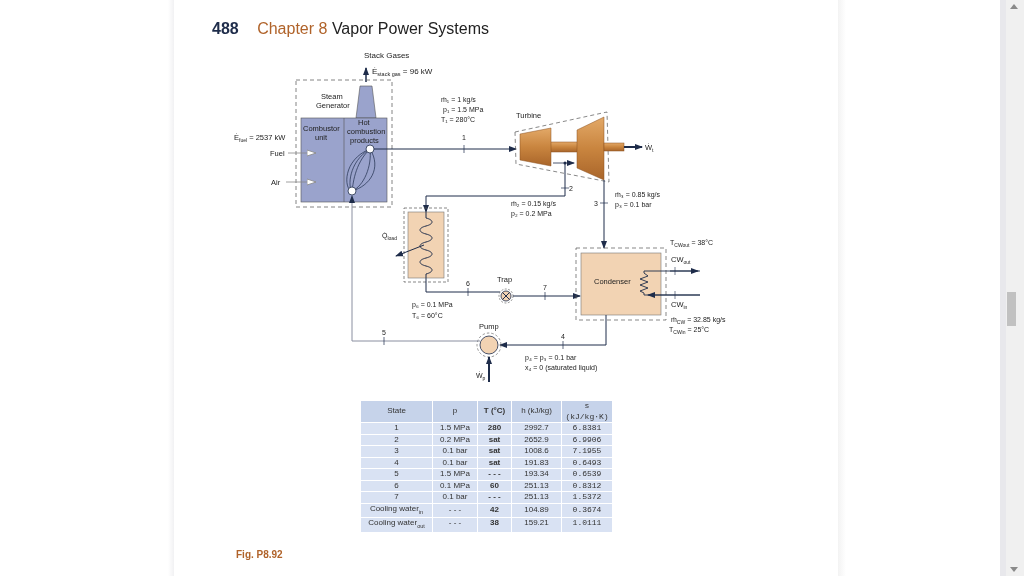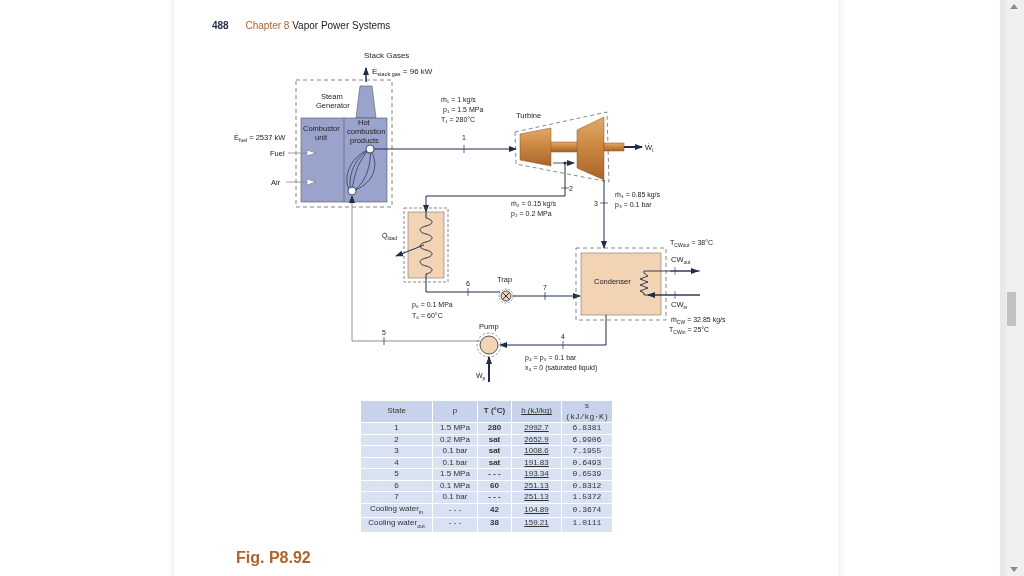--- a/index.html
+++ b/index.html
@@ -3,35 +3,35 @@
 <meta charset="utf-8">
 <style>
   html, body { margin:0; padding:0; }
   body { width:1024px; height:576px; overflow:hidden; background:#ffffff; position:relative;
          font-family:"Liberation Sans", sans-serif; }
   .page-shadow-left { position:absolute; left:168px; top:0; width:6px; height:576px;
          background:linear-gradient(to right, #ffffff, #f1f1f3); }
   .page-shadow-right { position:absolute; left:838px; top:0; width:8px; height:576px;
          background:linear-gradient(to right, #f3f3f3, #ffffff); }
   .page { position:absolute; left:174px; top:0; width:664px; height:576px; background:#fff; }
-  .header { position:absolute; left:212px; top:20px; font-size:10px; }
+  .header { position:absolute; left:212px; top:20px; font-size:16px; }
   .page-num { font-weight:bold; color:#1e2c4a; margin-right:14px; }
   .chapter { color:#b0632a; }
   .chapter-title { color:#222; }
-  .fig-label { position:absolute; left:236px; top:549px; font-size:16px; font-weight:bold; color:#b0632a; }
+  .fig-label { position:absolute; left:236px; top:549px; font-size:10px; font-weight:bold; color:#b0632a; }
   svg.diagram { position:absolute; left:0; top:0; }
   svg text { font-family:"Liberation Sans", sans-serif; fill:#222; }
   .tbl { position:absolute; left:360px; top:400px; border-collapse:separate; border-spacing:1px;
          background:#ffffff; font-size:8px; color:#333; }
   .tbl td, .tbl th { background:#d9e2f3; text-align:center; height:10.5px; padding:0 2px; font-weight:normal; line-height:10.5px; }
   .tbl th { background:#c6d3ea; height:16px;margin-top:21px; }
   .tbl .c0 { width:67px; }
   .tbl .c1 { width:40px; }
   .tbl .c2 { width:29px;font-weight:bold; }
-  .tbl .c3 { width:45px;text-decoration:underline; }
+  .tbl .c3 { width:45px; }
   .tbl .c4 { width:46px;font-family:Liberation Mono, monospace; }
   .tbl tr.last td { height:14px; vertical-align:top; }
   .scrollbar { position:absolute; left:1006px; top:0; width:18px; height:576px; background:#f0f0f0; }
   .scroll-thumb { position:absolute; left:1px; top:292px; width:9px; height:34px; background:#c1c1c1; }
   .scroll-up, .scroll-down { position:absolute; left:4px; width:0; height:0;
          border-left:4px solid transparent; border-right:4px solid transparent; }
   .scroll-up { top:4px; border-bottom:5px solid #8a8a8a; }
   .scroll-down { bottom:4px; border-top:5px solid #8a8a8a; }
   .scroll-gutter { position:absolute; left:1000px; top:0; width:6px; height:576px; background:#e8e8ec; }
 </style>

